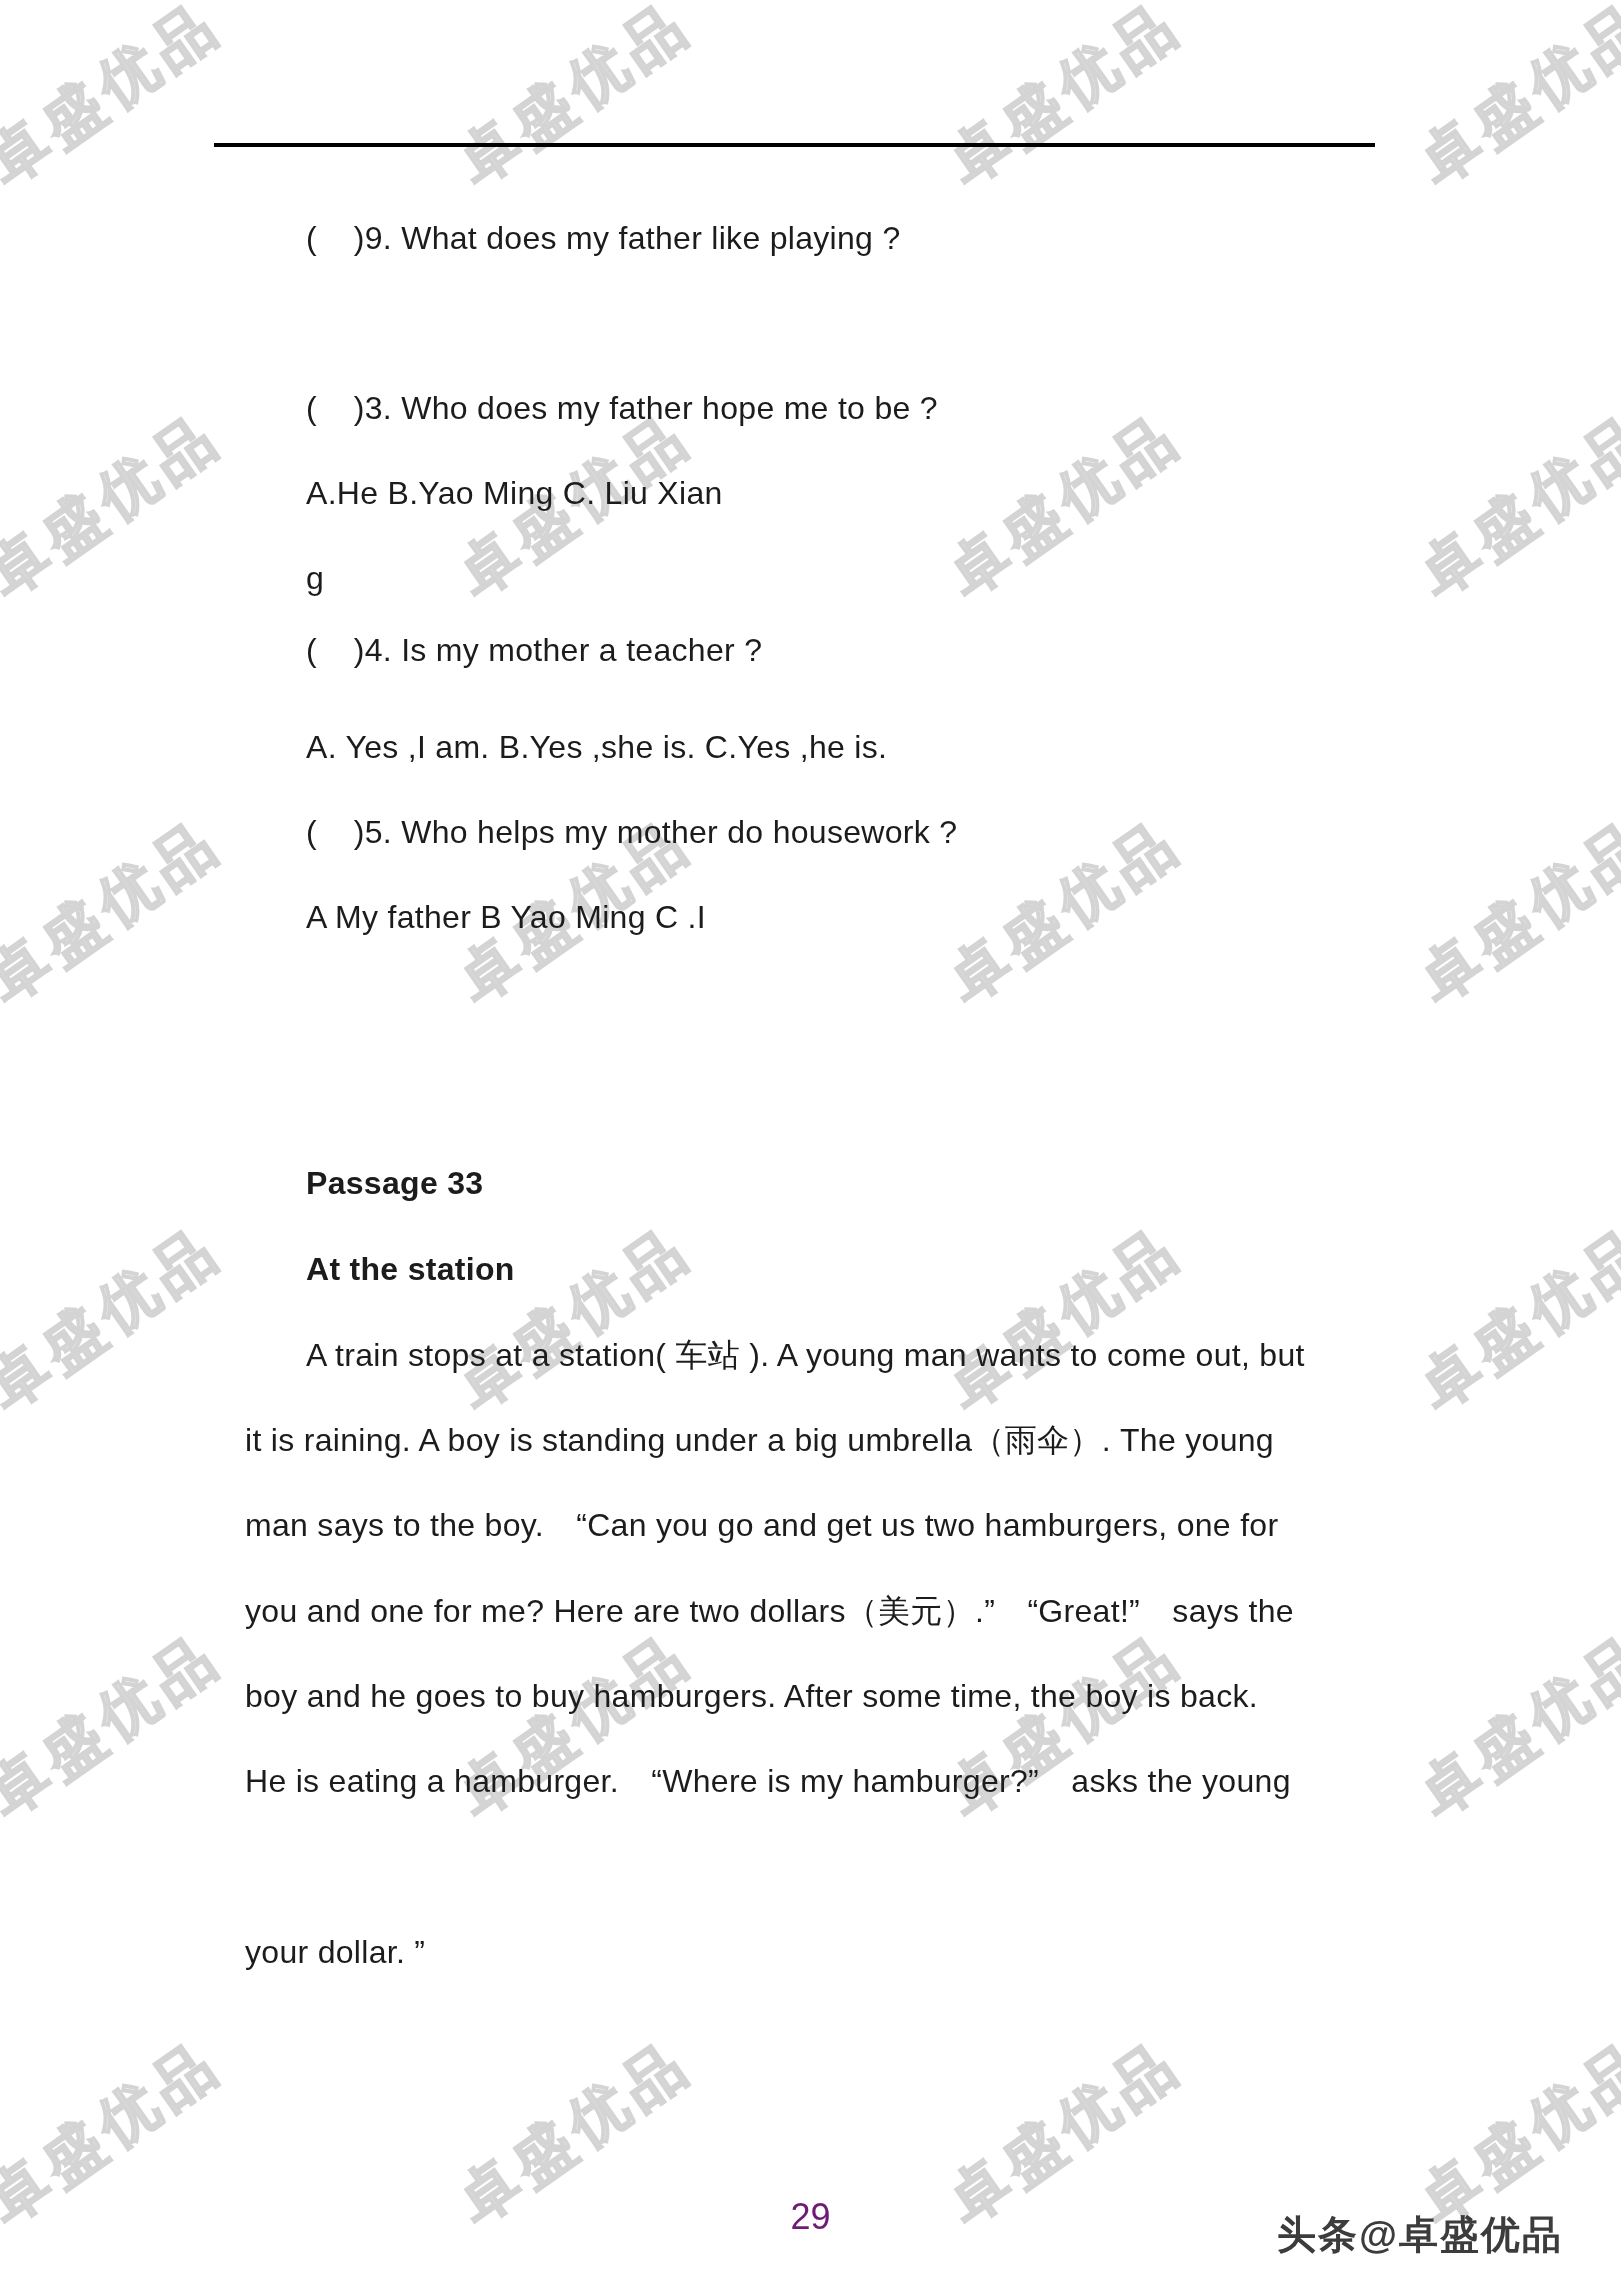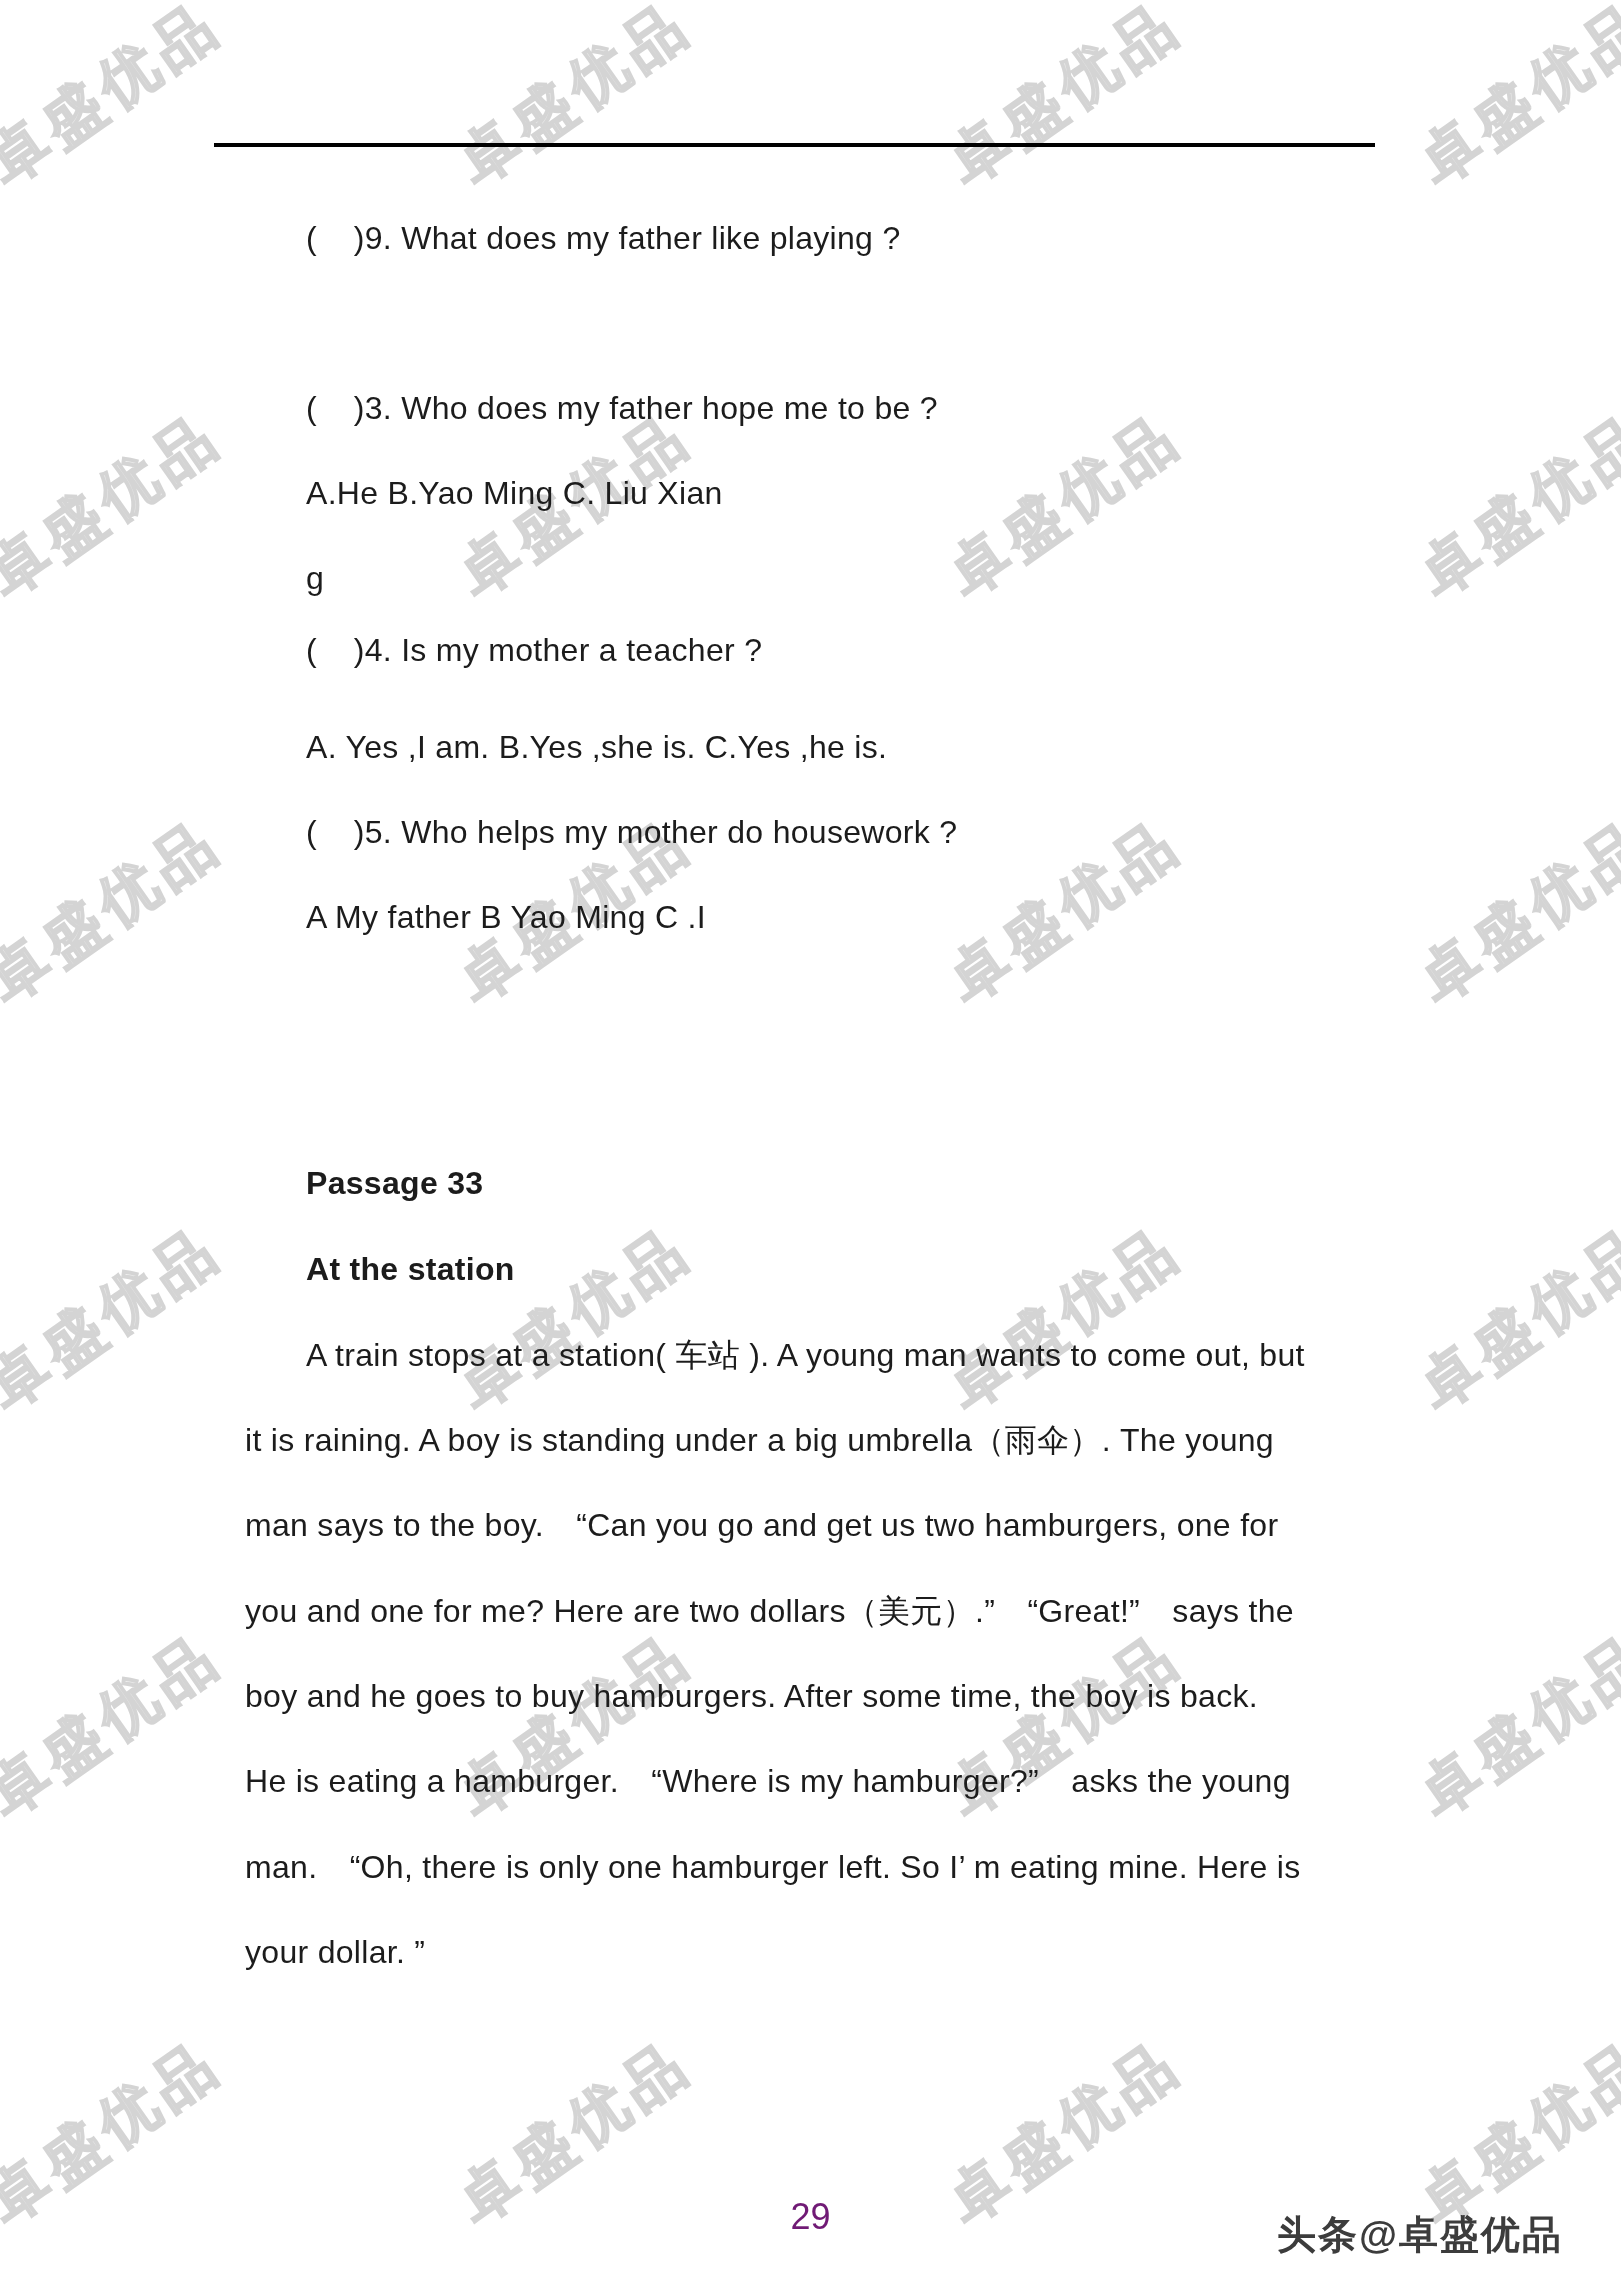--- a/index.html
+++ b/index.html
@@ -123,21 +123,20 @@
 
     <div class="tline bold" style="top:1167px">Passage 33</div>
     <div class="tline bold" style="top:1253px">At the station</div>
 
     <div class="pline indent" style="top:1339px">A train stops at a station( 车站 ). A young man wants to come out, but</div>
     <div class="pline" style="top:1424px">it is raining. A boy is standing under a big umbrella（雨伞）. The young</div>
     <div class="pline" style="top:1509px">man says to the boy.　“Can you go and get us two hamburgers, one for</div>
     <div class="pline" style="top:1595px">you and one for me? Here are two dollars（美元）.”　“Great!”　says the</div>
     <div class="pline" style="top:1680px">boy and he goes to buy hamburgers. After some time, the boy is back.</div>
     <div class="pline" style="top:1765px">He is eating a hamburger.　“Where is my hamburger?”　asks the young</div>
-    <div class="pline" style="top:1851px">man.　“Oh, there is only one hamburger left. So I’ m eating mine. Here is</div>
     <div class="pline" style="top:1936px">your dollar. ”</div>
 
     <div class="pageno">29</div>
     <div class="brand">头条@卓盛优品</div>
 
   </div>
 </div>
 
 
 </body></html>

